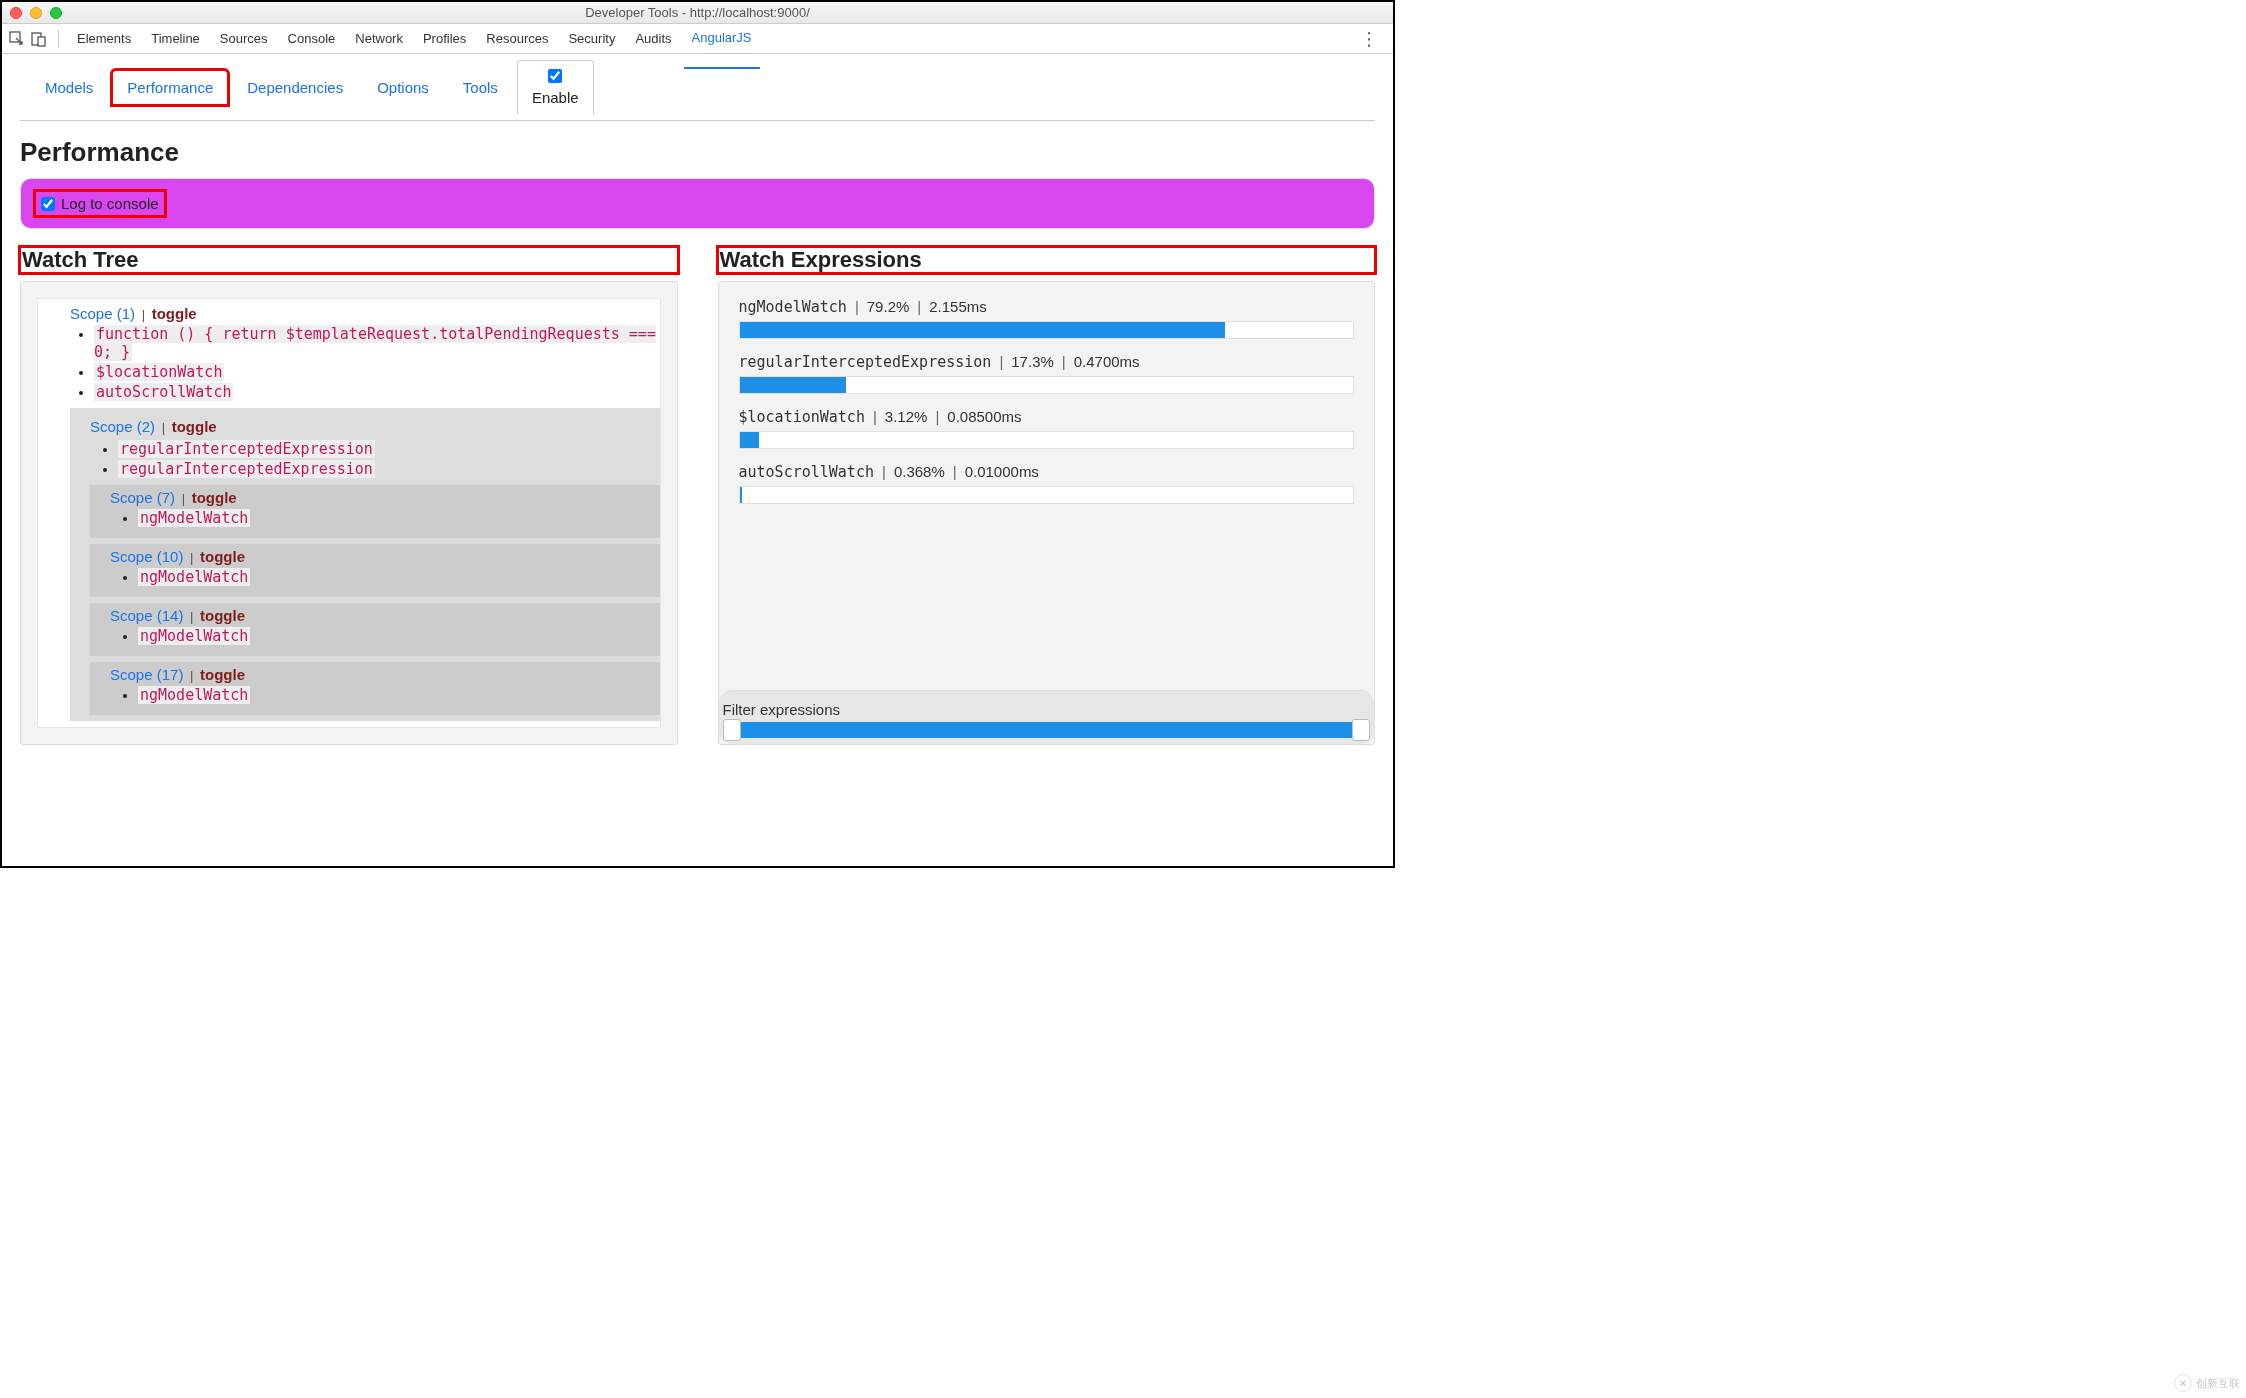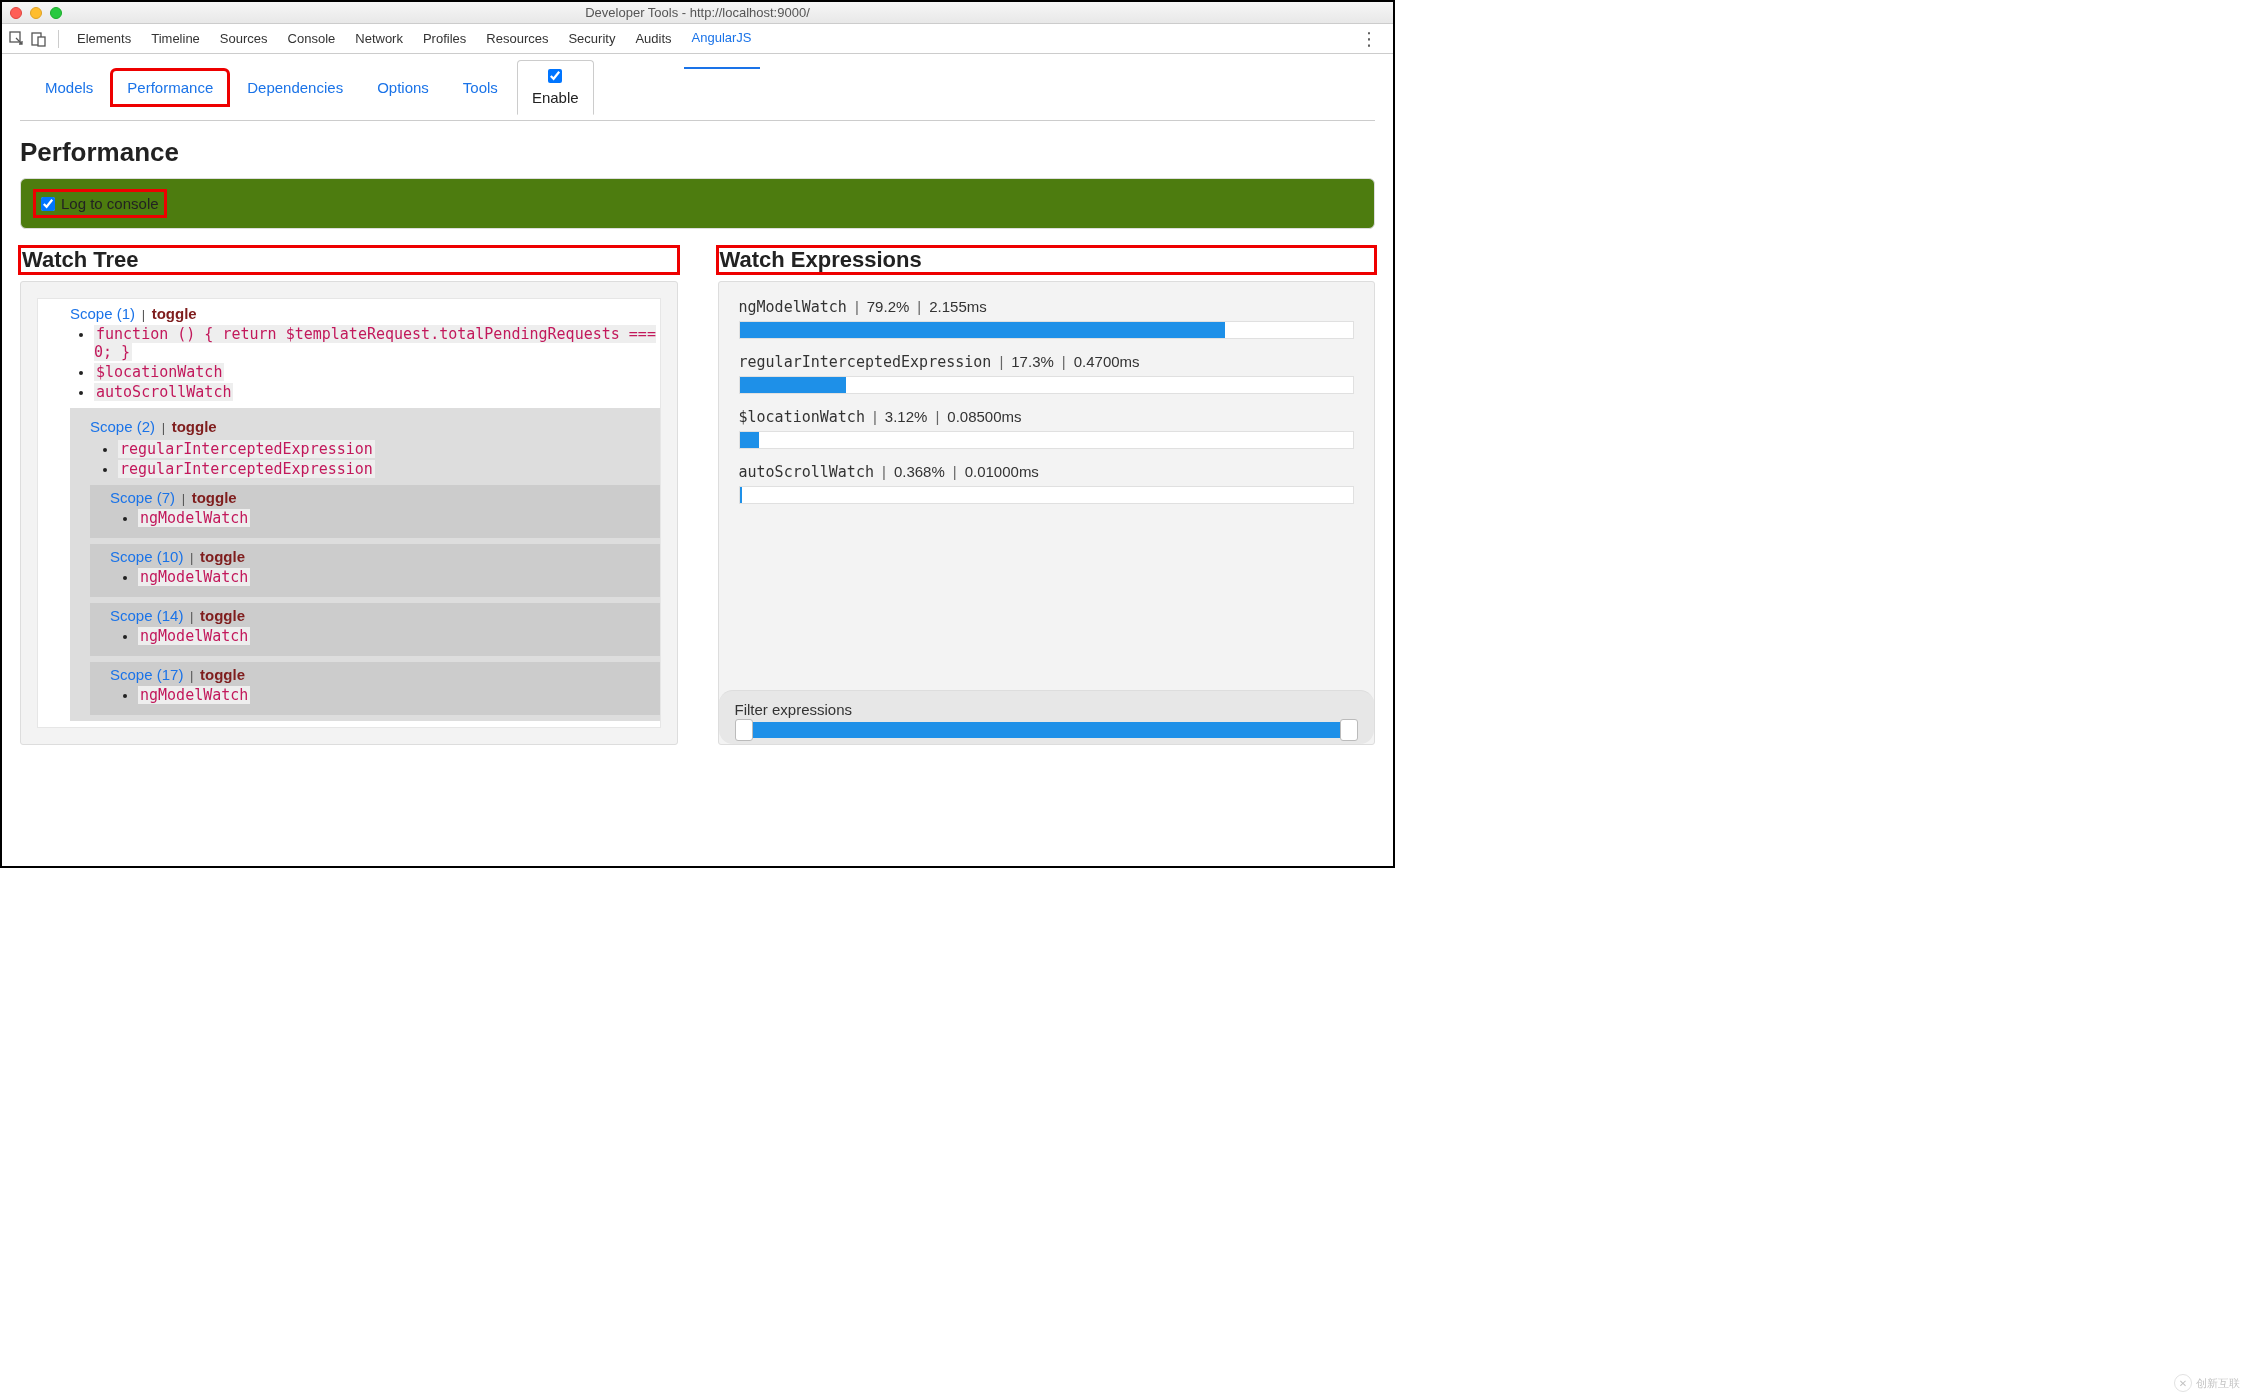--- a/index.html
+++ b/index.html
@@ -37,21 +37,21 @@
 .dt-sep { width:1px; height:18px; background:#ccc; margin:0 6px; }
 .dt-tab { padding:22px 8px; color:#333; font-size:13px; cursor:pointer; }
 .dt-tab.active { color:#1a73e8; border-bottom:2px solid #1a73e8; }
 .dt-more { margin-left:auto; padding:4px 8px; color:#555; font-size:18px; letter-spacing:1px;}
 .ng-tabs { display:flex; align-items:center; gap:4px; padding:6px 10px; border-bottom:1px solid #ccc; margin:0 18px; }
 .ng-tab { padding:8px 14px; color:#1a73e8; font-size:15px; cursor:pointer; border:1px solid transparent; }
 .ng-tab.active { border:1px solid #ccc; border-bottom-color:#fff; background:#fff; border-radius:4px 4px 0 0; margin-bottom:-1px; }
 .ng-tab.enable { color:#222; display:flex; align-items:center; gap:6px;flex-direction:column; }
 .content { padding:10px 18px; }
 .page-title { font-size:26px; font-weight:bold; color:#222; margin:6px 0 10px; }
-.option-bar { background:#4d7c0f; border:1px solid #ddd; border-radius:6px; padding:12px 14px; margin-bottom:18px; }
+.option-bar { background:#d946ef; border:1px solid #ddd; border-radius:11px; padding:12px 14px; margin-bottom:18px; }
 .log-console { display:flex; align-items:center; gap:6px; font-size:15px; }
 .highlight-red { outline:3px solid #e00; outline-offset:-1px; }
 .columns { display:flex; gap:40px; }
 .col { flex:1; display:flex; flex-direction:column; }
 .section-title { font-size:22px; font-weight:bold; margin-bottom:8px; display:inline-block; padding:0 2px; }
 .panel { background:#f3f3f3; border:1px solid #ddd; border-radius:3px; flex:1; display:flex; flex-direction:column; }
 .tree-box { background:#fff; margin:16px; padding:6px 0; border:1px solid #e6e6e6; flex:0 0 auto; }
 .scope-link { color:#1a73e8; font-size:15px; cursor:pointer; }
 .scope-sep { color:#555; padding:0 3px; }
 .toggle-link { color:#7f1d1d; font-size:15px; cursor:pointer;font-weight:bold; }
@@ -63,21 +63,21 @@
 .nested ul.watch-list { padding-left:28px; }
 .nested-deep { background:#ccc; margin:6px 0 0 0; padding:4px 0 4px 20px; }
 .expr-list { padding:16px 20px 8px; }
 .expr-row { margin-bottom:14px; }
 .expr-head { font-size:15px; display:flex; align-items:baseline; gap:4px; }
 .expr-name { font-family: Menlo, Consolas, monospace; color:#333; }
 .expr-sep { color:#666; padding:0 4px;}
 .expr-pct, .expr-ms { color:#333; }
 .expr-bar-bg { background:#fff; border:1px solid #e0e0e0; height:18px; margin-top:5px; }
 .expr-bar { background:#1e90e8; height:100%; }
-.panel-foot { margin-top:auto; background:#e7e7e7; padding:10px 16px 6px; border-top:1px solid #ddd;border-radius:14px; }
+.panel-foot { margin-top:auto; background:#e7e7e7; padding:10px 4px 6px; border-top:1px solid #ddd;border-radius:14px; }
 .filter-label { font-size:15px; color:#333; margin-bottom:4px; display:block; }
 .range-wrap { height:16px; background:#1e90e8; border-radius:3px; position:relative; }
 .range-handle { position:absolute; top:-3px; width:18px; height:22px; background:#fff; border:1px solid #bbb; border-radius:3px; }
 .watermark { position:absolute; right:6px; bottom:6px; opacity:.25; font-size:11px; color:#000; display:flex; align-items:center; gap:4px; }
 .watermark .wm-icn { width:18px;height:18px;border:1px solid #888;border-radius:50%;display:flex;align-items:center;justify-content:center;font-size:10px;}
 input[type=checkbox]{ width:14px; height:14px; }
 .scope-row { padding-left:32px; }
 .root-row { padding-left:32px; }
 </style>
 </head>

